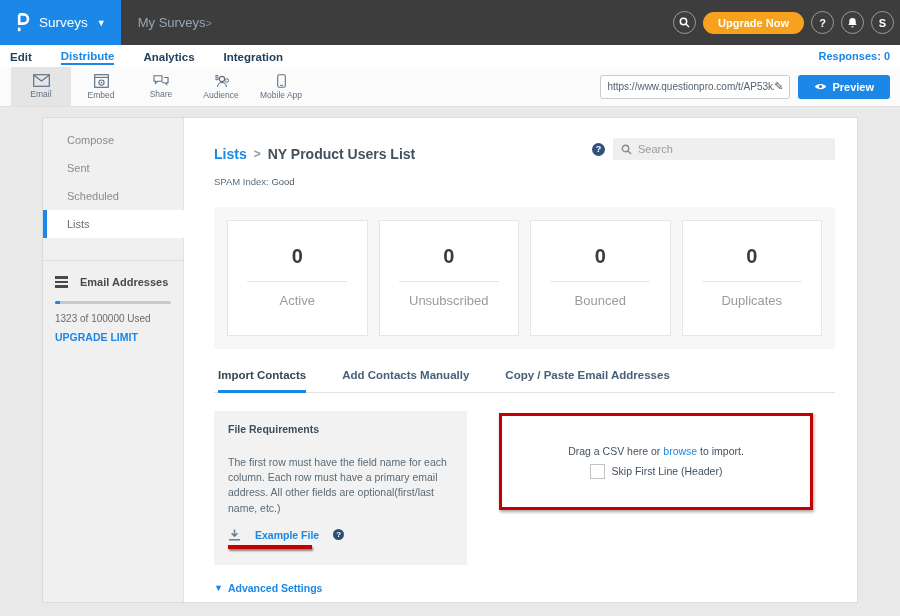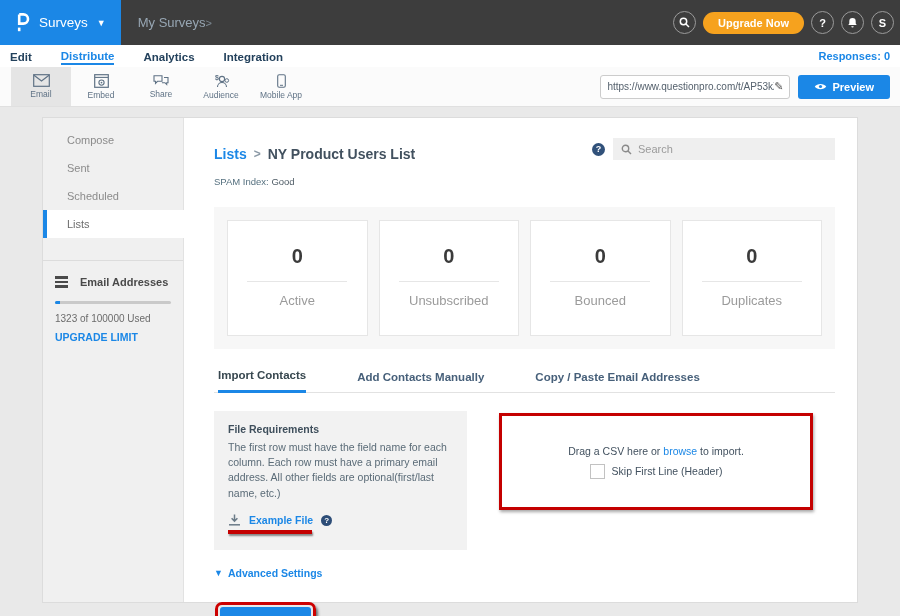--- a/index.html
+++ b/index.html
@@ -84,29 +84,29 @@
   .search-box input::placeholder { color:#9b9b9b; }
   .spam { margin-top:14px; font-size:9.5px; }
   .spam .l { color:#55707f; } .spam .v { color:#4f5c66; }
 
   .stats-wrap { margin-top:20px; background:#f7f7f7; padding:13px; display:flex; gap:11px; }
   .stat-card { flex:1; background:#fff; border:1px solid #e6e6e6; text-align:center; padding:24px 0 27px; }
   .stat-value { font-size:20px; font-weight:bold; color:#3b3b3b; }
   .stat-div { width:72%; border-top:1px solid #e6e6e6; margin:13px auto 11px; }
   .stat-label { font-size:13px; color:#9b9b9b; }
 
-  .tabs-row { margin-top:20px; border-bottom:1px solid #e2e2e2; display:flex; gap:51px; padding-left:4px;align-items:flex-end; }
+  .tabs-row { margin-top:20px; border-bottom:1px solid #e2e2e2; display:flex; gap:36px; padding-left:4px; }
   .tab { padding-bottom:9px; font-size:11.5px; font-weight:bold; color:#47607a; cursor:pointer; }
   .tab.active { color:#37474f; border-bottom:3px solid #1B87E6; margin-bottom:-1px; }
 
   .panels-row { margin-top:18px; display:flex; align-items:flex-start; gap:32px; }
   .file-req { width:253px; background:#f2f2f2; padding:12px 14px 16px; }
   .fr-title { font-size:10.5px; font-weight:bold; color:#3f4f5c; }
-  .fr-body { margin-top:5px; font-size:10.5px; color:#5a6b77; line-height:1.45; }
-  .fr-example-row { margin-top:13px; display:flex; align-items:flex-end; gap:8px; }
+  .fr-body { margin-top:20px; font-size:10.5px; color:#5a6b77; line-height:1.45; }
+  .fr-example-row { margin-top:13px; display:flex; align-items:flex-start; gap:14px; }
   .fr-link { color:#1B87E6; font-size:10.5px; font-weight:bold; cursor:pointer; }
   .q-badge { width:11px; height:11px; border-radius:50%; background:#2d4d77; color:#fff;
     font-size:8px; font-weight:bold; display:flex; align-items:center; justify-content:center; }
   .red-underline { height:4px; width:84px; background:#c40000; margin-top:4px;
     box-shadow:1px 2px 2px rgba(0,0,0,0.45); }
 
   .dropzone { width:314px; height:97px; background:#fff; border:3px solid #c40000;
     box-shadow:1px 2px 3px rgba(0,0,0,0.35); display:flex; flex-direction:column;
     align-items:center; justify-content:center; gap:7px; margin-top:2px; }
   .dz-text { font-size:10.5px; color:#42515f; }

